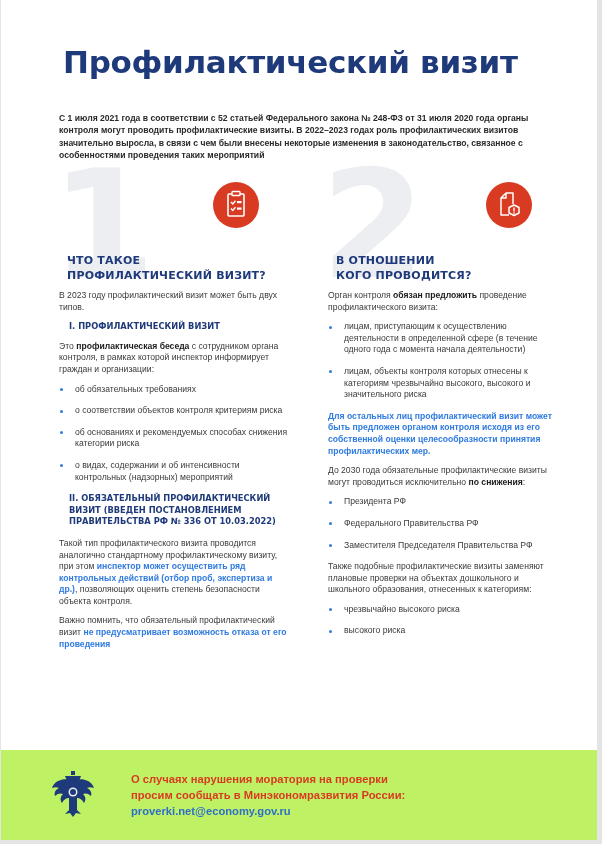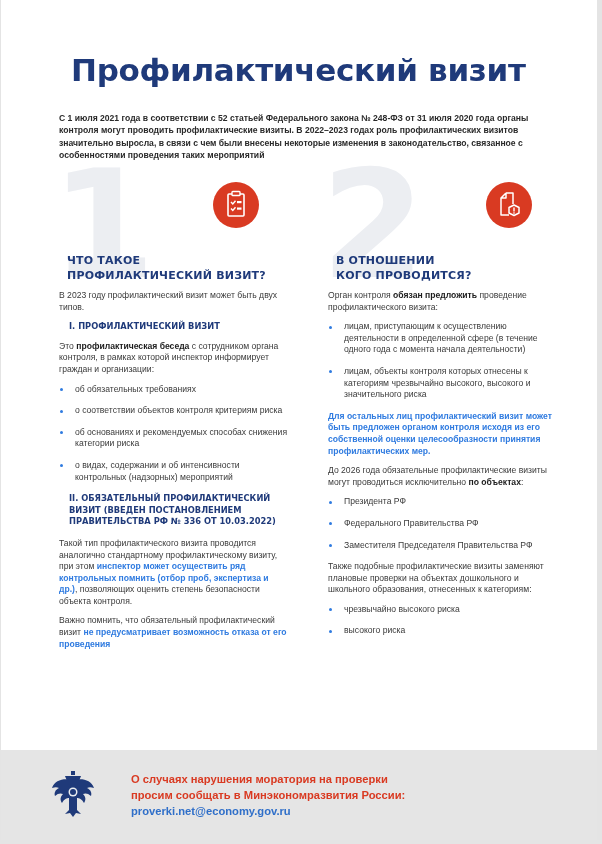--- a/index.html
+++ b/index.html
@@ -7,21 +7,21 @@
     width:602px; height:844px; overflow:hidden; position:relative;
     background:#e4e4e4;
     font-family:"Liberation Sans", sans-serif;
     color:#2b2b2b;
   }
   .page {
     position:absolute; left:1px; top:0; width:596px; height:840px;
     background:#ffffff; overflow:hidden;
   }
   .title {
-    position:absolute; left:58px; top:40px; margin:12px;
+    position:absolute; left:58px; top:40px; margin:4px;
     font-family:"DejaVu Sans", sans-serif; font-weight:bold;
     font-size:31px; letter-spacing:-0.3px; color:#1f3a7a; white-space:nowrap;
   }
   .intro {
     position:absolute; left:58px; top:112px; width:470px; margin:0;
     font-size:8.6px; line-height:12.3px; font-weight:bold; color:#2a2a2a;
   }
   .bignum {
     position:absolute; font-family:"DejaVu Sans", sans-serif; font-weight:bold;
     font-size:150px; line-height:150px; color:#eceef2; z-index:0;
@@ -54,21 +54,21 @@
   }
   .hl { color:#2f7be0; font-weight:bold; }
   b { color:#1c1c1c;margin-top:16px; }
   ul { list-style:none; margin:0 0 8px 0; padding:0; }
   ul li { position:relative; padding-left:16px; margin-bottom:10px;margin-top:8px; }
   ul li::before {
     content:""; position:absolute; left:1px; top:4.5px; width:3px; height:3px;
     border-radius:50%; background:#2f7be0;
   }
   .footer {
-    position:absolute; left:0; top:750px; width:596px; height:90px; background:#e5e5e5;
+    position:absolute; left:0; top:750px; width:596px; height:90px; background:#bef264;
   }
   .emblem { position:absolute; left:50px; top:20px; }
   .footer-text {
     position:absolute; left:130px; top:21px; font-size:11.2px; line-height:16px;
     font-weight:bold; color:#d93a22;
   }
   .footer-email { color:#2f6fc9; font-weight:bold; text-decoration:none; }
 </style>
 </head>
 <body>
@@ -98,21 +98,21 @@
     <p>В 2023 году профилактический визит может быть двух типов.</p>
     <div class="sub">I. ПРОФИЛАКТИЧЕСКИЙ ВИЗИТ</div>
     <p><span>Это </span><b>профилактическая беседа</b><span> с сотрудником органа контроля, в рамках которой инспектор информирует граждан и организации:</span></p>
     <ul>
       <li>об обязательных требованиях</li>
       <li>о соответствии объектов контроля критериям риска</li>
       <li>об основаниях и рекомендуемых способах снижения категории риска</li>
       <li>о видах, содержании и об интенсивности контрольных (надзорных) мероприятий</li>
     </ul>
     <div class="sub" style="margin-bottom:10px;">II. ОБЯЗАТЕЛЬНЫЙ ПРОФИЛАКТИЧЕСКИЙ ВИЗИТ (ВВЕДЕН ПОСТАНОВЛЕНИЕМ ПРАВИТЕЛЬСТВА РФ № 336 ОТ 10.03.2022)</div>
-    <p><span>Такой тип профилактического визита проводится аналогично стандартному профилактическому визиту, при этом </span><span class="hl">инспектор может осуществить ряд контрольных помнить (отбор проб, экспертиза и др.)</span><span>, позволяющих оценить степень безопасности объекта контроля.</span></p>
+    <p><span>Такой тип профилактического визита проводится аналогично стандартному профилактическому визиту, при этом </span><span class="hl">инспектор может осуществить ряд контрольных действий (отбор проб, экспертиза и др.)</span><span>, позволяющих оценить степень безопасности объекта контроля.</span></p>
     <p><span>Важно помнить, что обязательный профилактический визит </span><span class="hl">не предусматривает возможность отказа от его проведения</span></p>
   </div>
 
   <div class="bignum num2">2</div>
   <div class="icon-circle ic2">
     <svg width="46" height="46" viewBox="0 0 46 46">
       <path d="M20 11 L27 11 L27 22 M20 11 L15 16 L15 33 L23 33 M20 11 L20 16 L15 16" fill="none" stroke="#fff" stroke-width="1.5" stroke-linejoin="round"></path>
       <polygon points="28,23 33,25.5 33,31 28,33.5 23,31 23,25.5" fill="#d93a22" stroke="#fff" stroke-width="1.5" stroke-linejoin="round"></polygon>
       <rect x="27.3" y="25.5" width="1.4" height="4" fill="#fff"></rect>
       <rect x="27.3" y="30.3" width="1.4" height="1.4" fill="#fff"></rect>
@@ -123,21 +123,21 @@
     <span>КОГО ПРОВОДИТСЯ?</span>
   </h2>
 
   <div class="col col2">
     <p><span>Орган контроля </span><b>обязан предложить</b><span> проведение профилактического визита:</span></p>
     <ul>
       <li>лицам, приступающим к осуществлению деятельности в определенной сфере (в течение одного года с момента начала деятельности)</li>
       <li>лицам, объекты контроля которых отнесены к категориям чрезвычайно высокого, высокого и значительного риска</li>
     </ul>
     <p class="hl">Для остальных лиц профилактический визит может быть предложен органом контроля исходя из его собственной оценки целесообразности принятия профилактических мер.</p>
-    <p><span>До 2026 года обязательные профилактические визиты могут проводиться исключительно </span><b>по объектах</b><span>:</span></p>
+    <p><span>До 2030 года обязательные профилактические визиты могут проводиться исключительно </span><b>по снижения</b><span>:</span></p>
     <ul>
       <li>Президента РФ</li>
       <li>Федерального Правительства РФ</li>
       <li>Заместителя Председателя Правительства РФ</li>
     </ul>
     <p>Также подобные профилактические визиты заменяют плановые проверки на объектах дошкольного и школьного образования, отнесенных к категориям:</p>
     <ul>
       <li>чрезвычайно высокого риска</li>
       <li>высокого риска</li>
     </ul>

